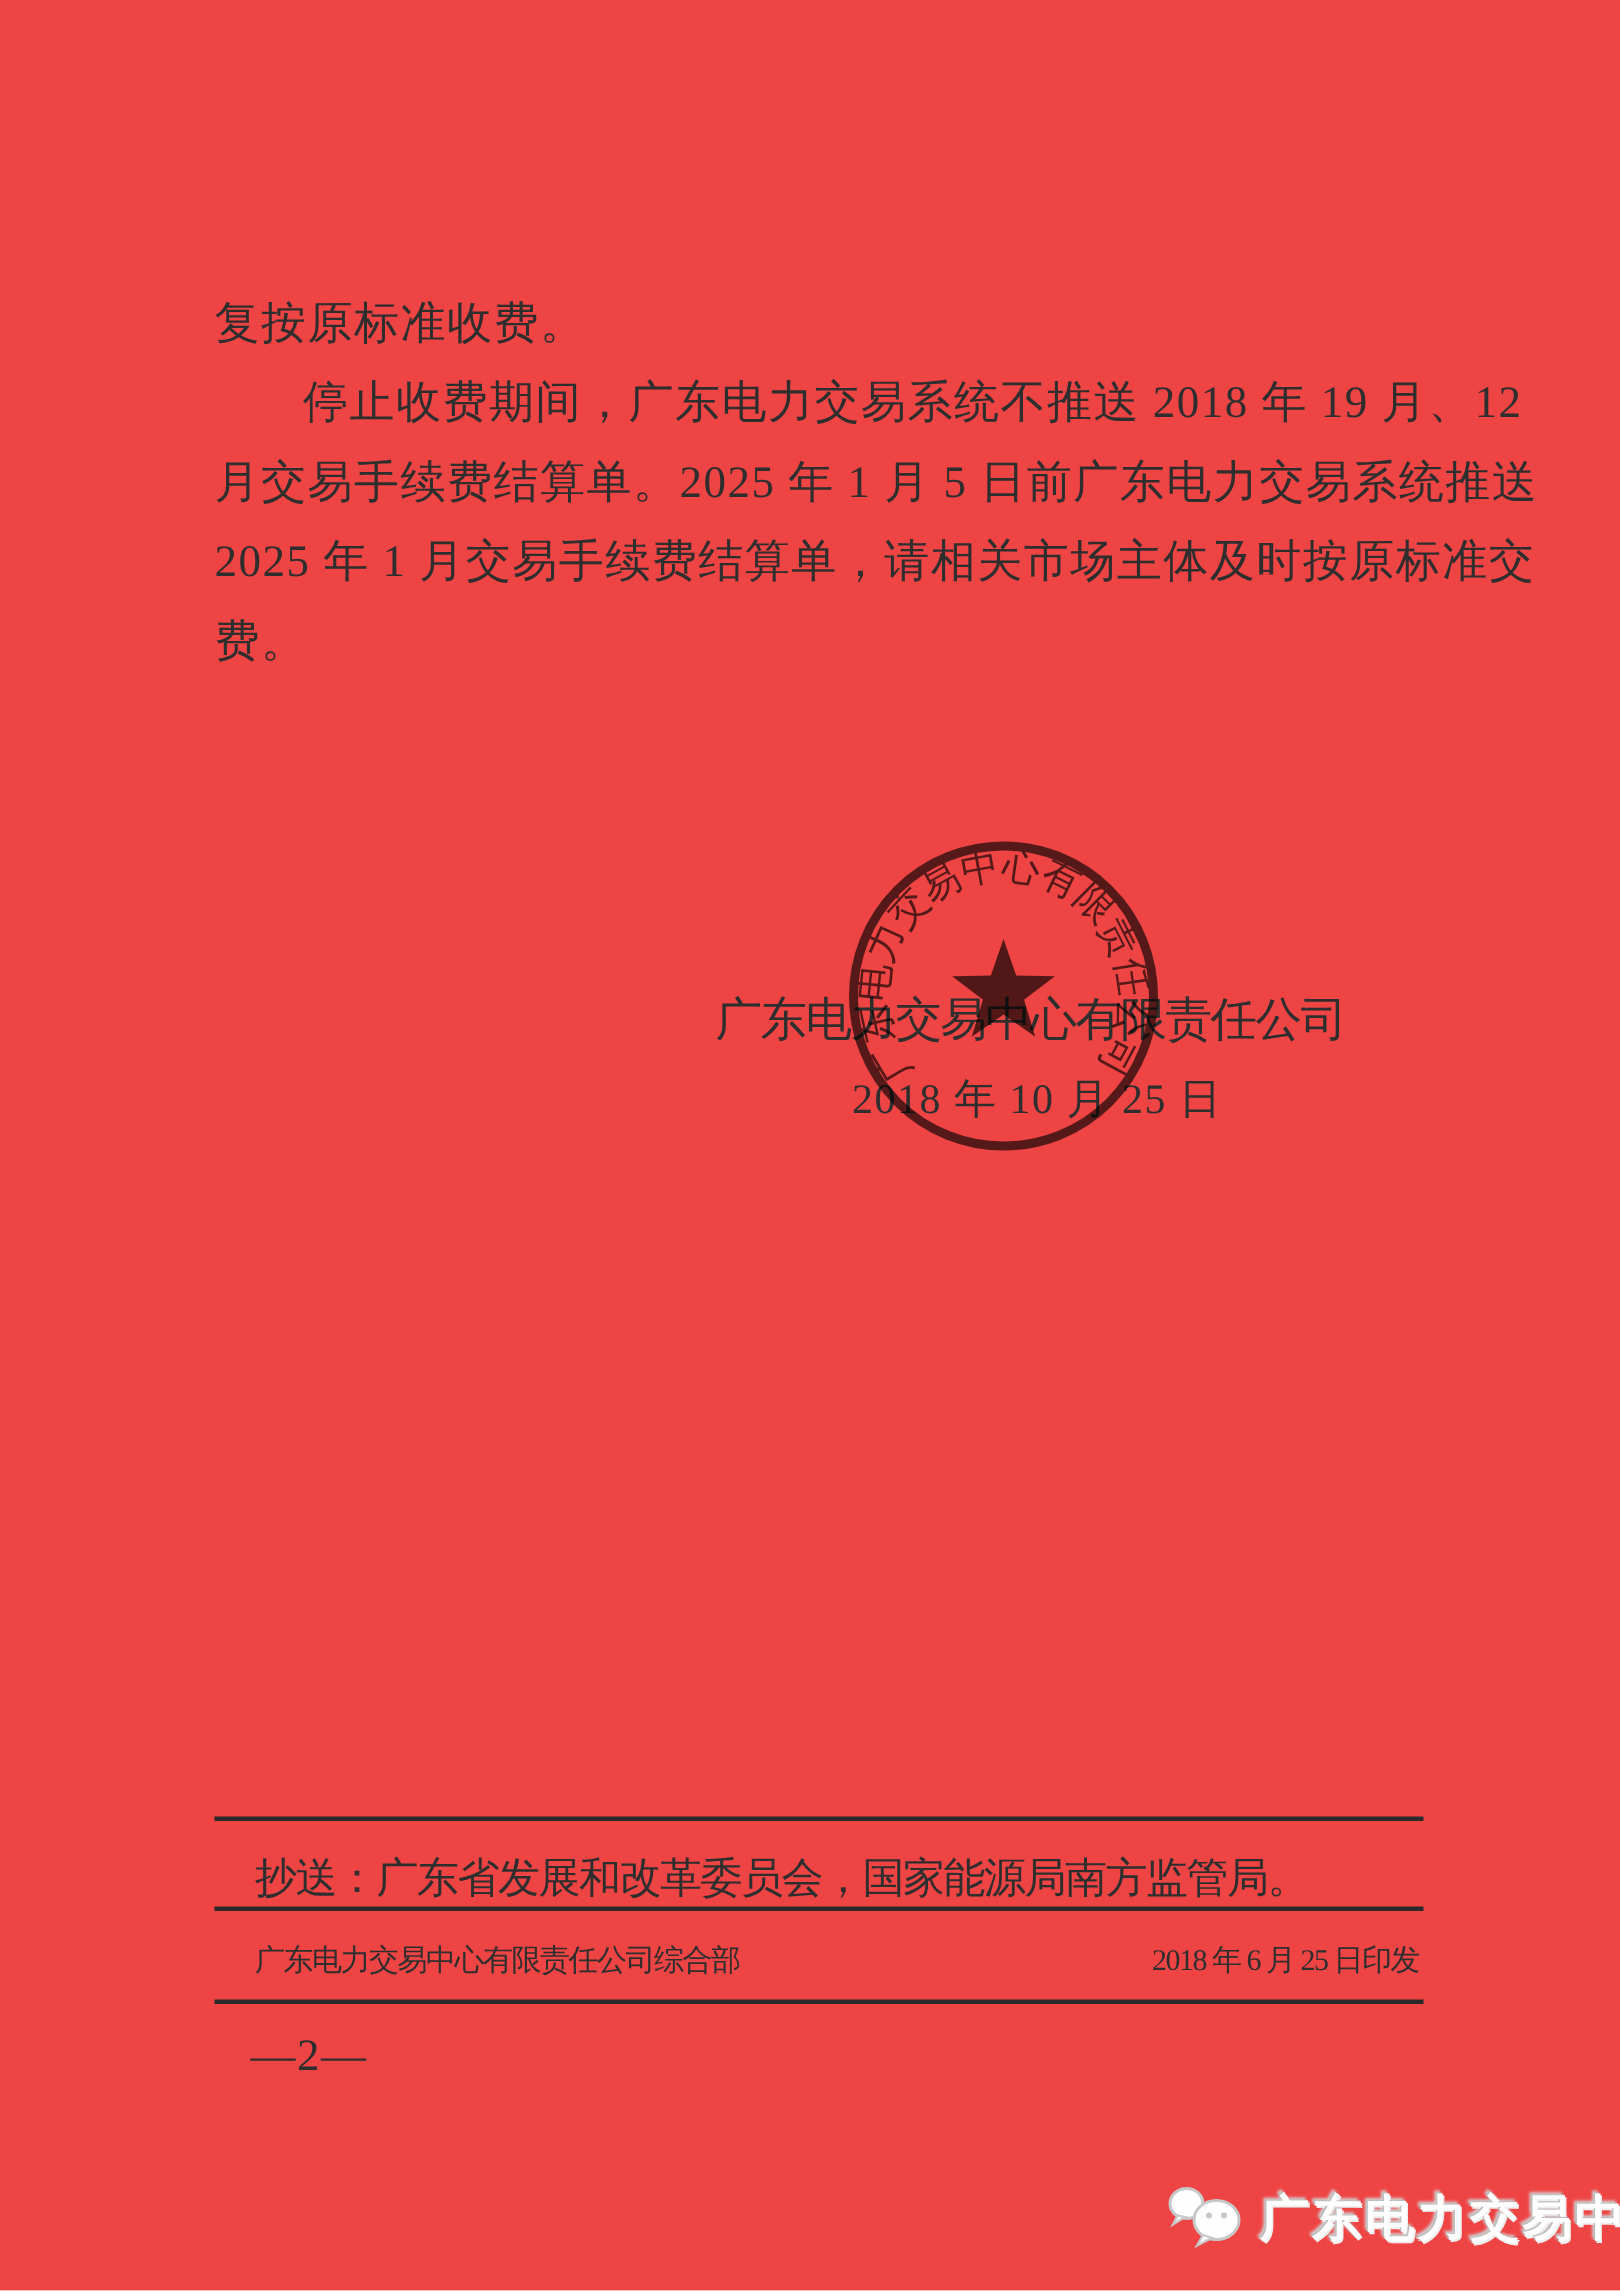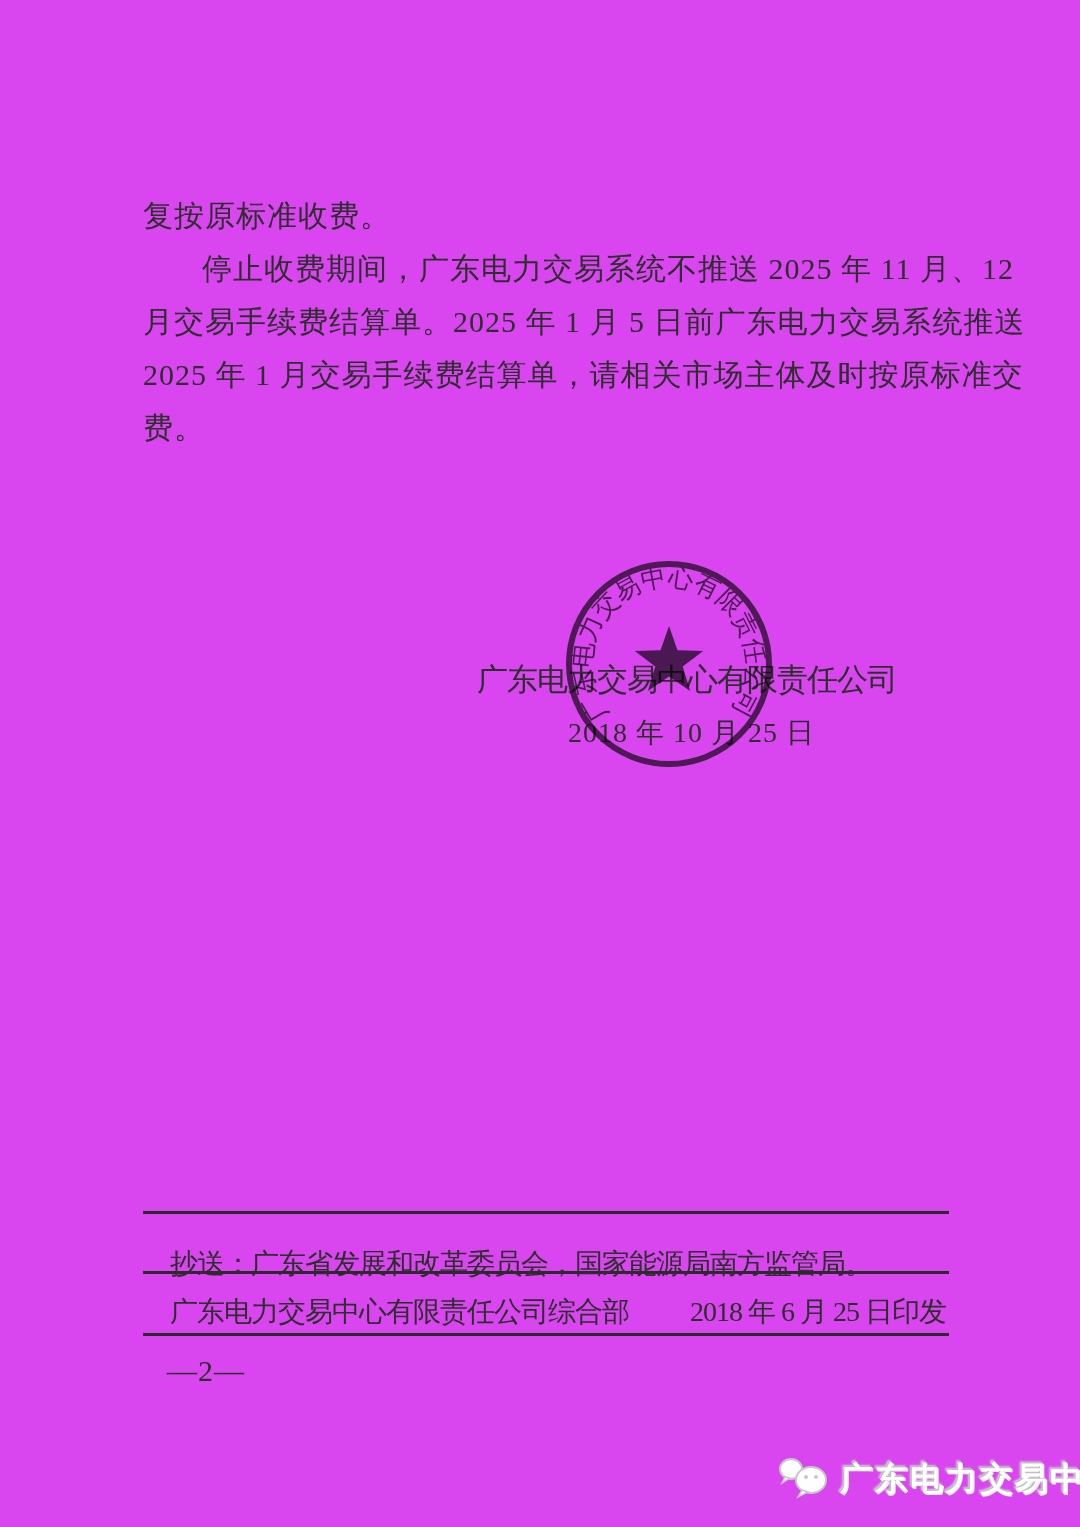--- a/index.html
+++ b/index.html
@@ -1,21 +1,21 @@
 <!DOCTYPE html>
 <html><head>
 <meta charset="utf-8">
 <style>
   html, body { margin: 0; padding: 0; background: #ffffff; }
   .page {
     position: relative;
     width: 1080px;
     height: 1527px;
     margin: 0 auto;
-    background: #d946ef;
+    background: #ef4444;
     overflow: hidden;
     font-family: "Liberation Serif", "DejaVu Serif", serif;
     color: #2e2e2e;
   }
   
   .body-text {
     position: absolute;
     left: 143px;
     top: 189px;
     width: 822px;
@@ -67,30 +67,29 @@
   .rule-1 { top: 1211px; }
   .rule-2 { top: 1271px; }
   .rule-3 { top: 1333px; }
   .cc-line {
     position: absolute;
     left: 170px;
     top: 1233px;
     font-size: 28px;
     letter-spacing: -1px;
     white-space: nowrap;
-    margin-top: 12px;
   }
   .issue-row {
     position: absolute;
     left: 170px;
     top: 1293px;
     width: 776px;
     display: flex;
     justify-content: space-between;
-    font-size: 28px;
+    font-size: 20px;
     letter-spacing: -1px;
     white-space: nowrap;
   }
   .page-number {
     position: absolute;
     left: 167px;
     top: 1354px;
     font-size: 30px;
     letter-spacing: 1px;
   }
@@ -114,21 +113,21 @@
     white-space: nowrap;
   }
 </style>
 </head>
 <body>
 
 <div class="page">
 
   <div class="body-text">
     <div class="line">复按原标准收费。</div>
-    <div class="line indent">停止收费期间，广东电力交易系统不推送 2025 年 11 月、12</div>
+    <div class="line indent">停止收费期间，广东电力交易系统不推送 2018 年 19 月、12</div>
     <div class="line">月交易手续费结算单。2025 年 1 月 5 日前广东电力交易系统推送</div>
     <div class="line">2025 年 1 月交易手续费结算单，请相关市场主体及时按原标准交</div>
     <div class="line">费。</div>
   </div>
 
   <div class="sig-company">广东电力交易中心有限责任公司</div>
   <div class="sig-date">2018 年 10 月 25 日</div>
 
   <svg class="seal" viewBox="-113 -113 226 226" xmlns="http://www.w3.org/2000/svg">
     <defs>

